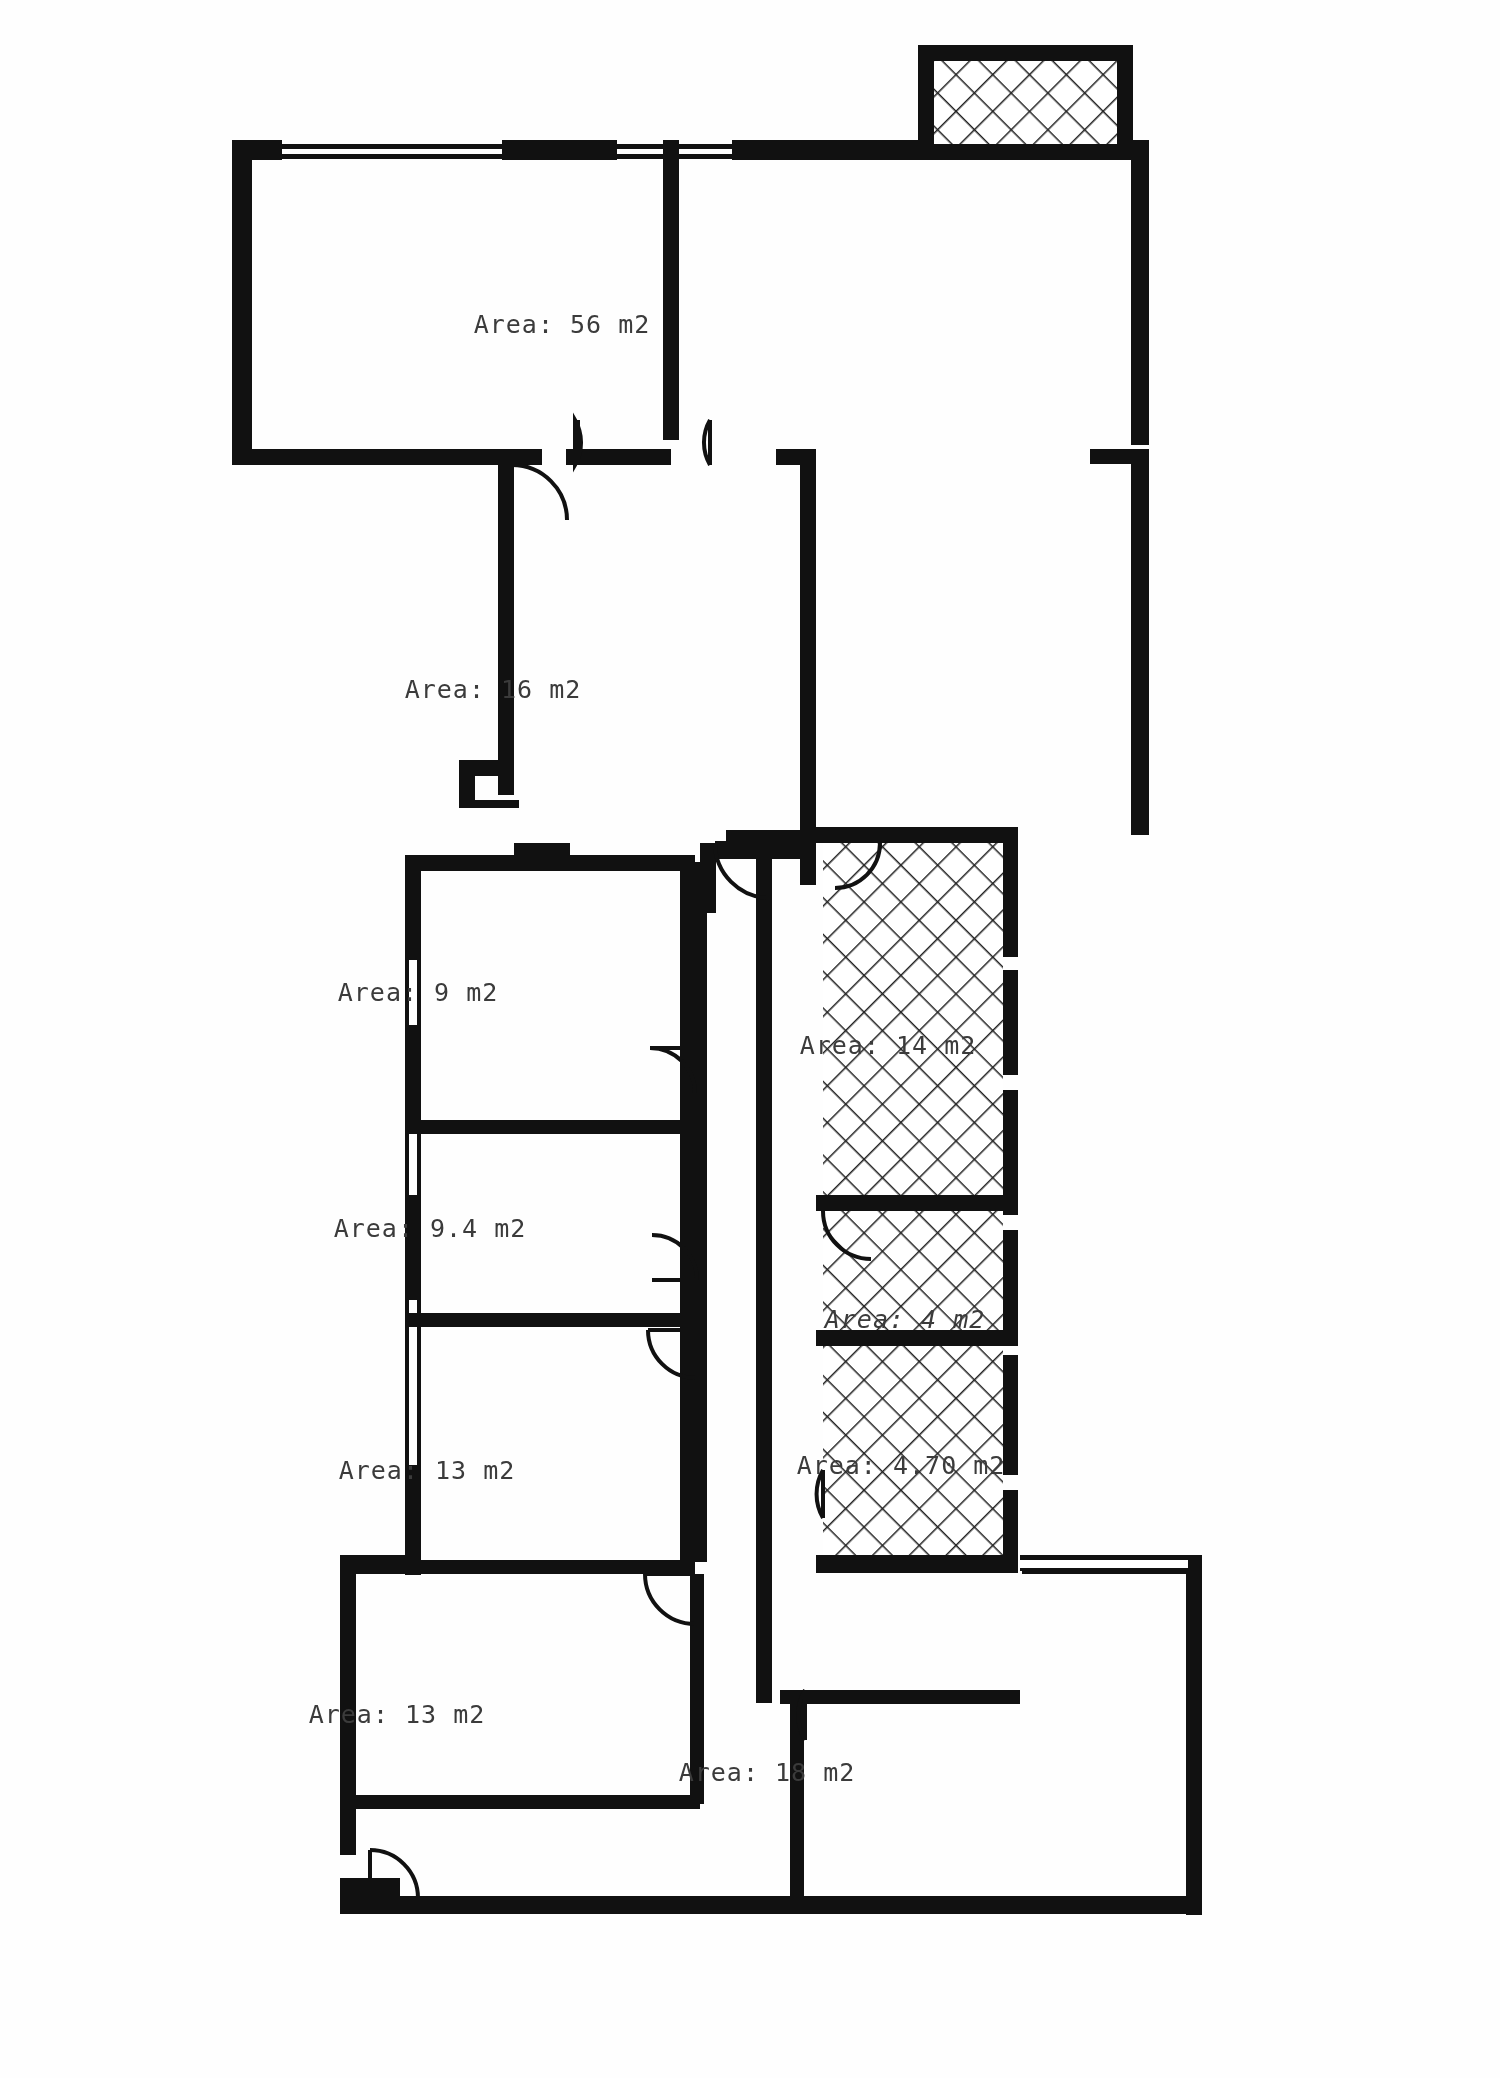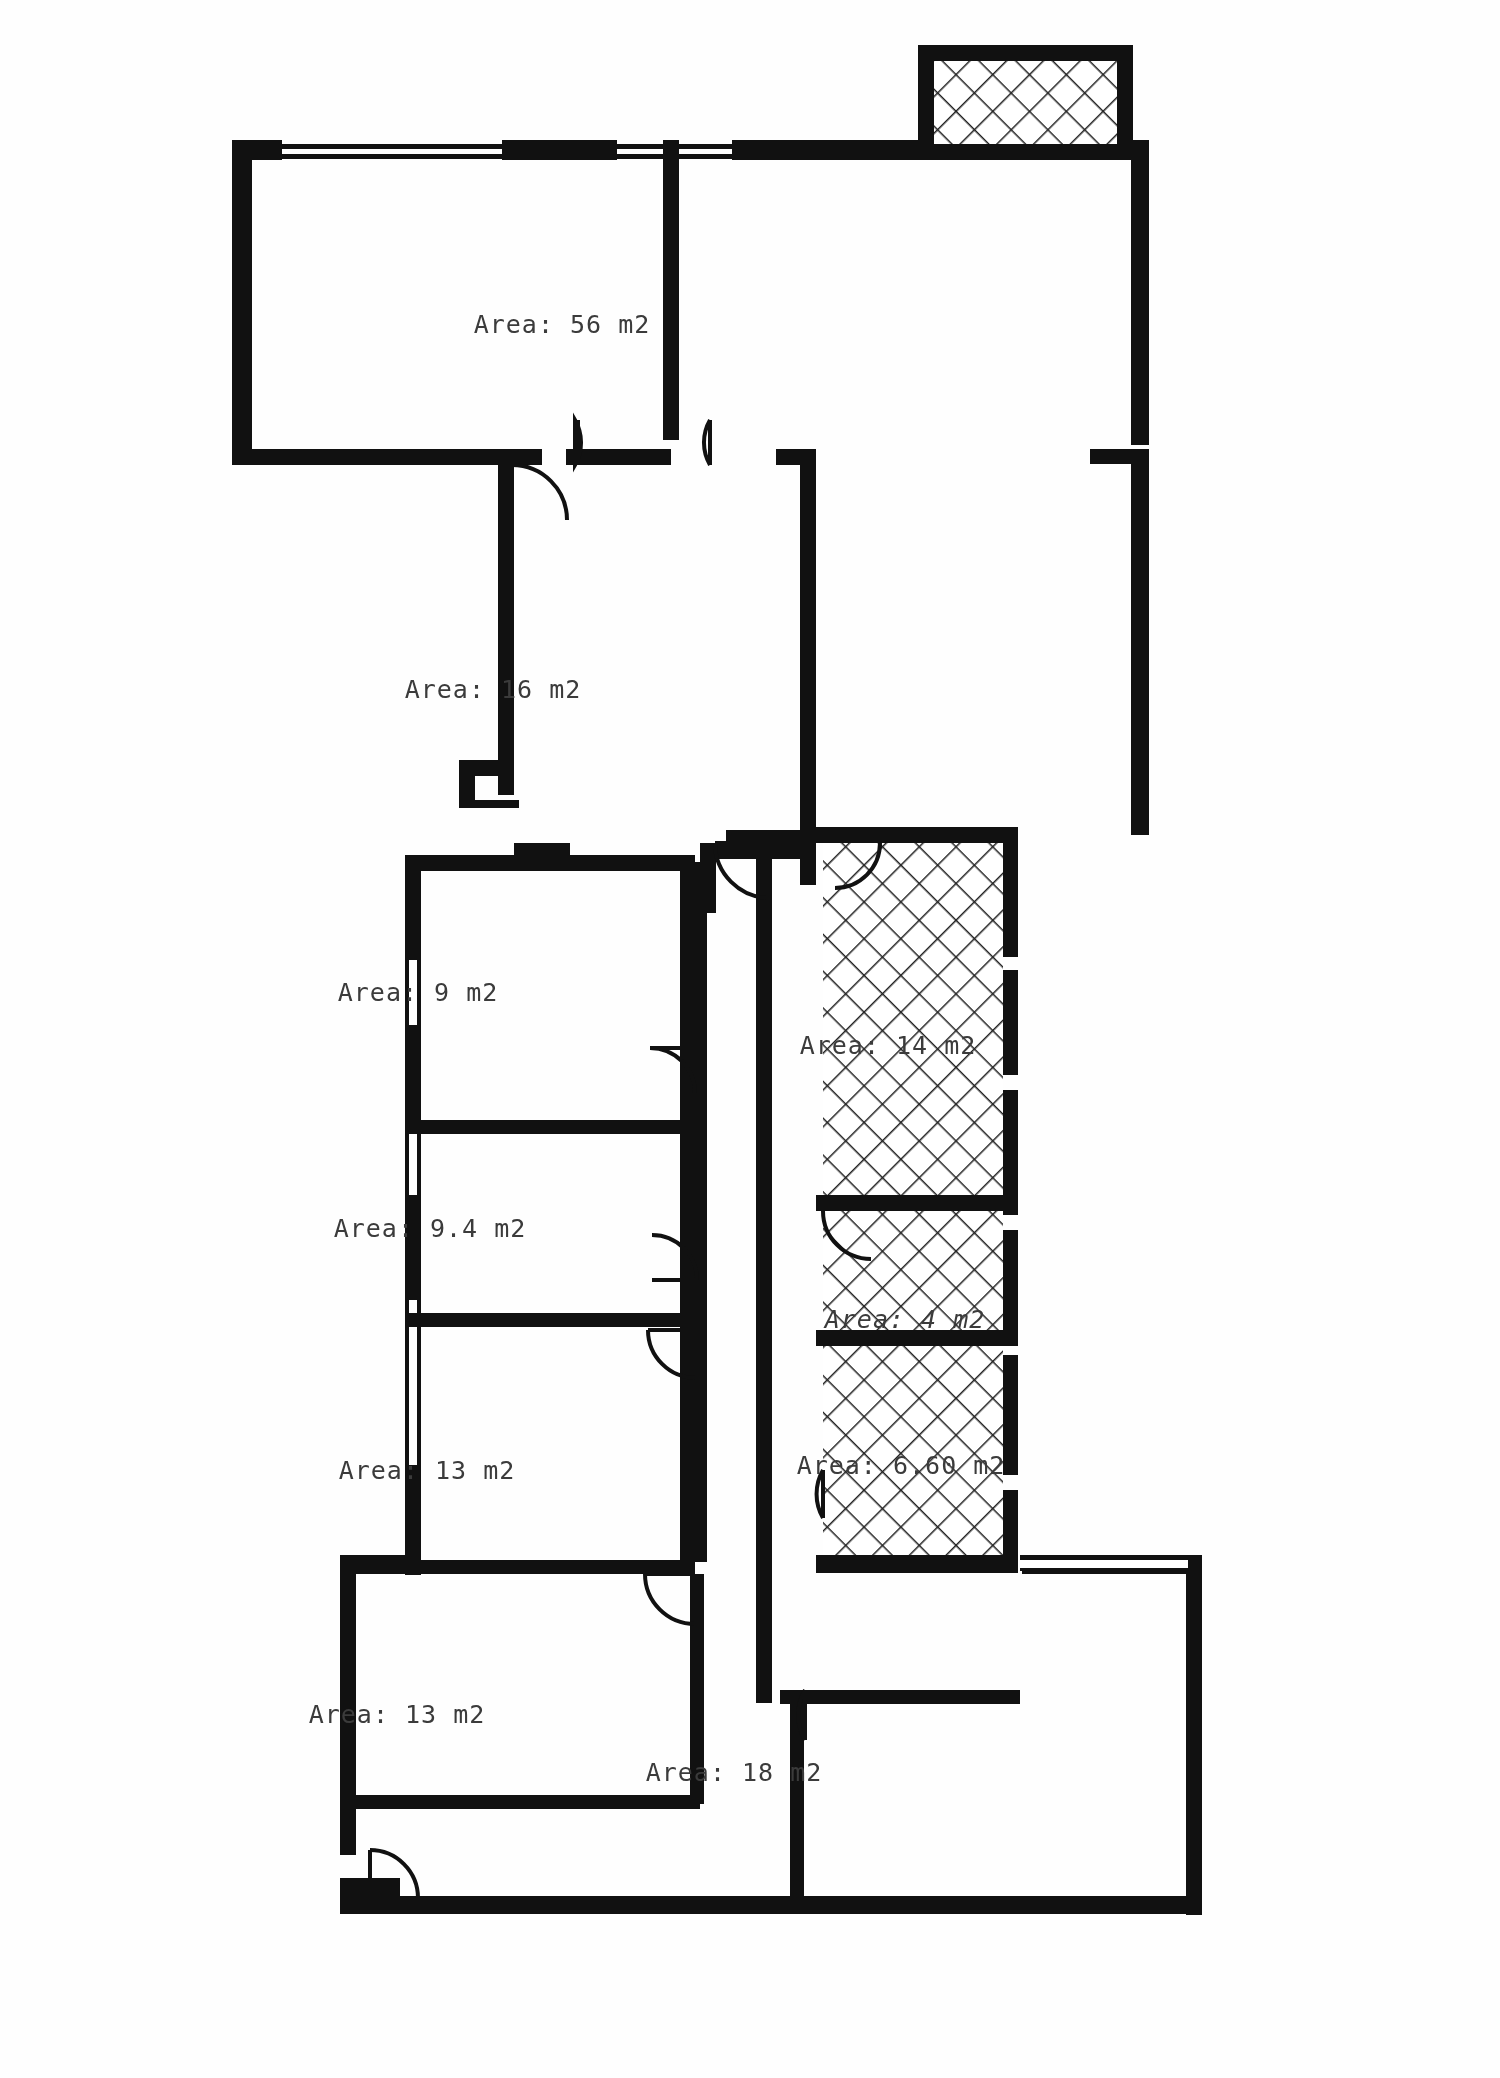--- a/index.html
+++ b/index.html
@@ -178,18 +178,18 @@
   </svg>
 
   <div>
     <div class="area-label" style="left:562px; top:324px;">Area: 56 m2</div>
     <div class="area-label" style="left:493px; top:645px;margin-top:44px;">Area: 16 m2</div>
     <div class="area-label" style="left:418px; top:992px;">Area: 9 m2</div>
     <div class="area-label" style="left:888px; top:1045px;">Area: 14 m2</div>
     <div class="area-label" style="left:430px; top:1228px;">Area: 9.4 m2</div>
     <div class="area-label" style="left:905px; top:1319px;font-style:italic;">Area: 4 m2</div>
     <div class="area-label" style="left:427px; top:1470px;">Area: 13 m2</div>
-    <div class="area-label" style="left:901px; top:1465px;">Area: 6.60 m2</div>
+    <div class="area-label" style="left:901px; top:1465px;">Area: 4.70 m2</div>
     <div class="area-label" style="left:397px; top:1714px;">Area: 13 m2</div>
-    <div class="area-label" style="left:734px; top:1772px;">Area: 18 m2</div>
+    <div class="area-label" style="left:767px; top:1772px;">Area: 18 m2</div>
   </div>
 
 </div>
 
 </body></html>

